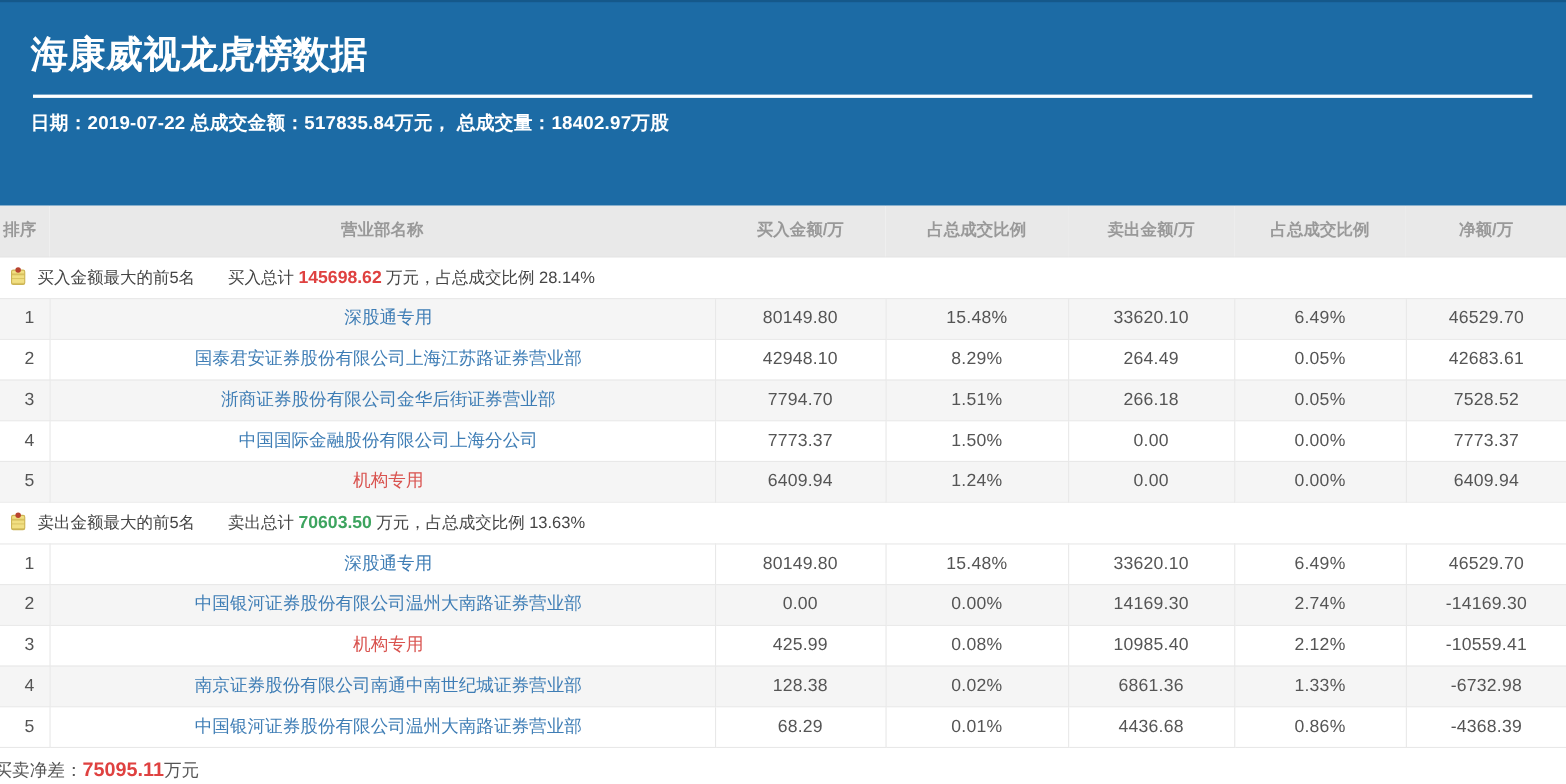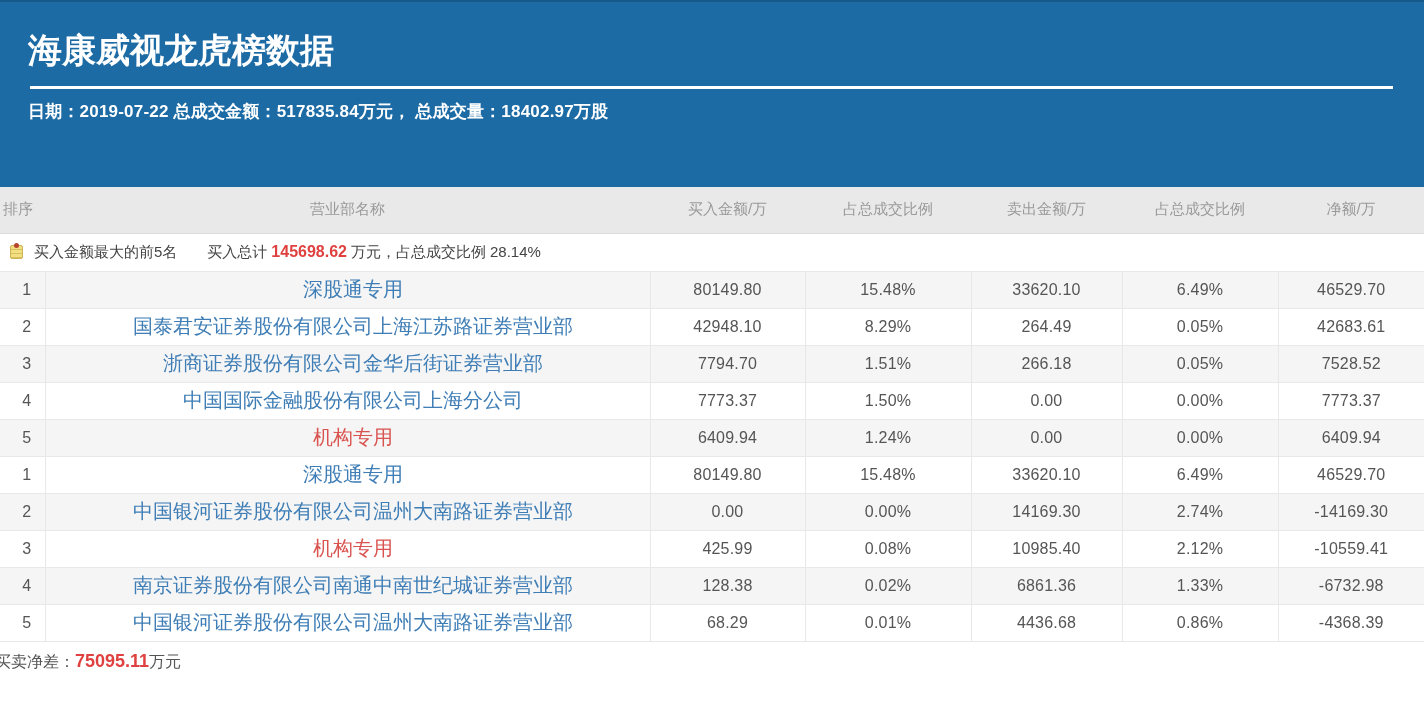--- a/index.html
+++ b/index.html
@@ -26,21 +26,21 @@
   .banner-date{color:#fff;font-size:26px;margin-top:7px;line-height:1.1;}
   .banner-divider{height:3px;background:#fff;margin:15px 31px 0 2px;}
   .banner-summary{color:#fff;font-size:17px;font-weight:bold;margin-top:11px;letter-spacing:.2px;}
   
   table{width:1424px;border-collapse:collapse;table-layout:fixed;}
   col.c-rank{width:45px;} col.c-name{width:605px;}
   col.c-buy{width:155px;} col.c-buypct{width:166px;}
   col.c-sell{width:151px;} col.c-sellpct{width:156px;} col.c-net{width:146px;}
   thead th{
     height:46px;background:var(--c-header-bg);color:#999;
-    font-weight:normal;font-size:15px;text-align:center;
+    font-weight:bold;font-size:15px;text-align:center;
     border-bottom:1px solid #dcdcdc;
   }
   thead th.th-rank{text-align:left;padding-left:3px;}
   tr.section-row td{
     height:38px;background:#fff;color:#444;font-size:15px;
     padding-left:10px;border-bottom:1px solid var(--c-border);
   }
   .section-total{font-weight:bold;font-size:16px;margin:0 4px;}
   .section-total.red{color:var(--c-red-strong);}
   .section-total.green{color:var(--c-green-strong);}
@@ -57,21 +57,21 @@
   }
   tr.data-row td{
     height:37px;font-size:16px;text-align:center;
     border-bottom:1px solid var(--c-border);border-right:1px solid var(--c-border);
     color:#555;
   }
   tr.data-row td:last-child{border-right:none;}
   tr.data-row.stripe td{background:var(--c-stripe);}
   td.td-rank{color:#999;font-size:16px;padding-left:10px;}
   td.td-name{text-align:left;padding-left:12px;}
-  td.td-name a{text-decoration:none;font-size:20px;}
+  td.td-name a{text-decoration:none;font-size:16px;}
   .link{color:var(--c-link);}
   .red{color:var(--c-red);}
   .green{color:var(--c-green);}
   td.num{font-size:17px;letter-spacing:.2px;}
   
   .footer{padding-top:9px;font-size:16px;color:#555;margin-left:-5px;white-space:nowrap;}
   .footer-value{font-weight:bold;font-size:18px;color:var(--c-red-strong);}
 </style>
 </head>
 <body>
@@ -149,20 +149,25 @@
         <td class="td-rank">5</td>
         <td class="td-name"><a href="#" class="red">机构专用</a></td>
         <td class="num red">6409.94</td>
         <td class="num">1.24%</td>
         <td class="num green">0.00</td>
         <td class="num">0.00%</td>
         <td class="num red">6409.94</td>
       </tr>
     </tbody>
   <tbody>
+    <tr class="section-row">
+      <td colspan="7">
+        <span class="note-icon"></span><span>卖出金额最大的前5名</span><span class="section-gap"></span><span>卖出总计</span><span class="section-total green">70603.50</span><span>万元，占总成交比例</span><span class="section-pct">13.63%</span>
+      </td>
+    </tr>
   <tr class="data-row">
         <td class="td-rank">1</td>
         <td class="td-name"><a href="#" class="link">深股通专用</a></td>
         <td class="num red">80149.80</td>
         <td class="num">15.48%</td>
         <td class="num green">33620.10</td>
         <td class="num">6.49%</td>
         <td class="num red">46529.70</td>
       </tr>
       <tr class="data-row stripe">

